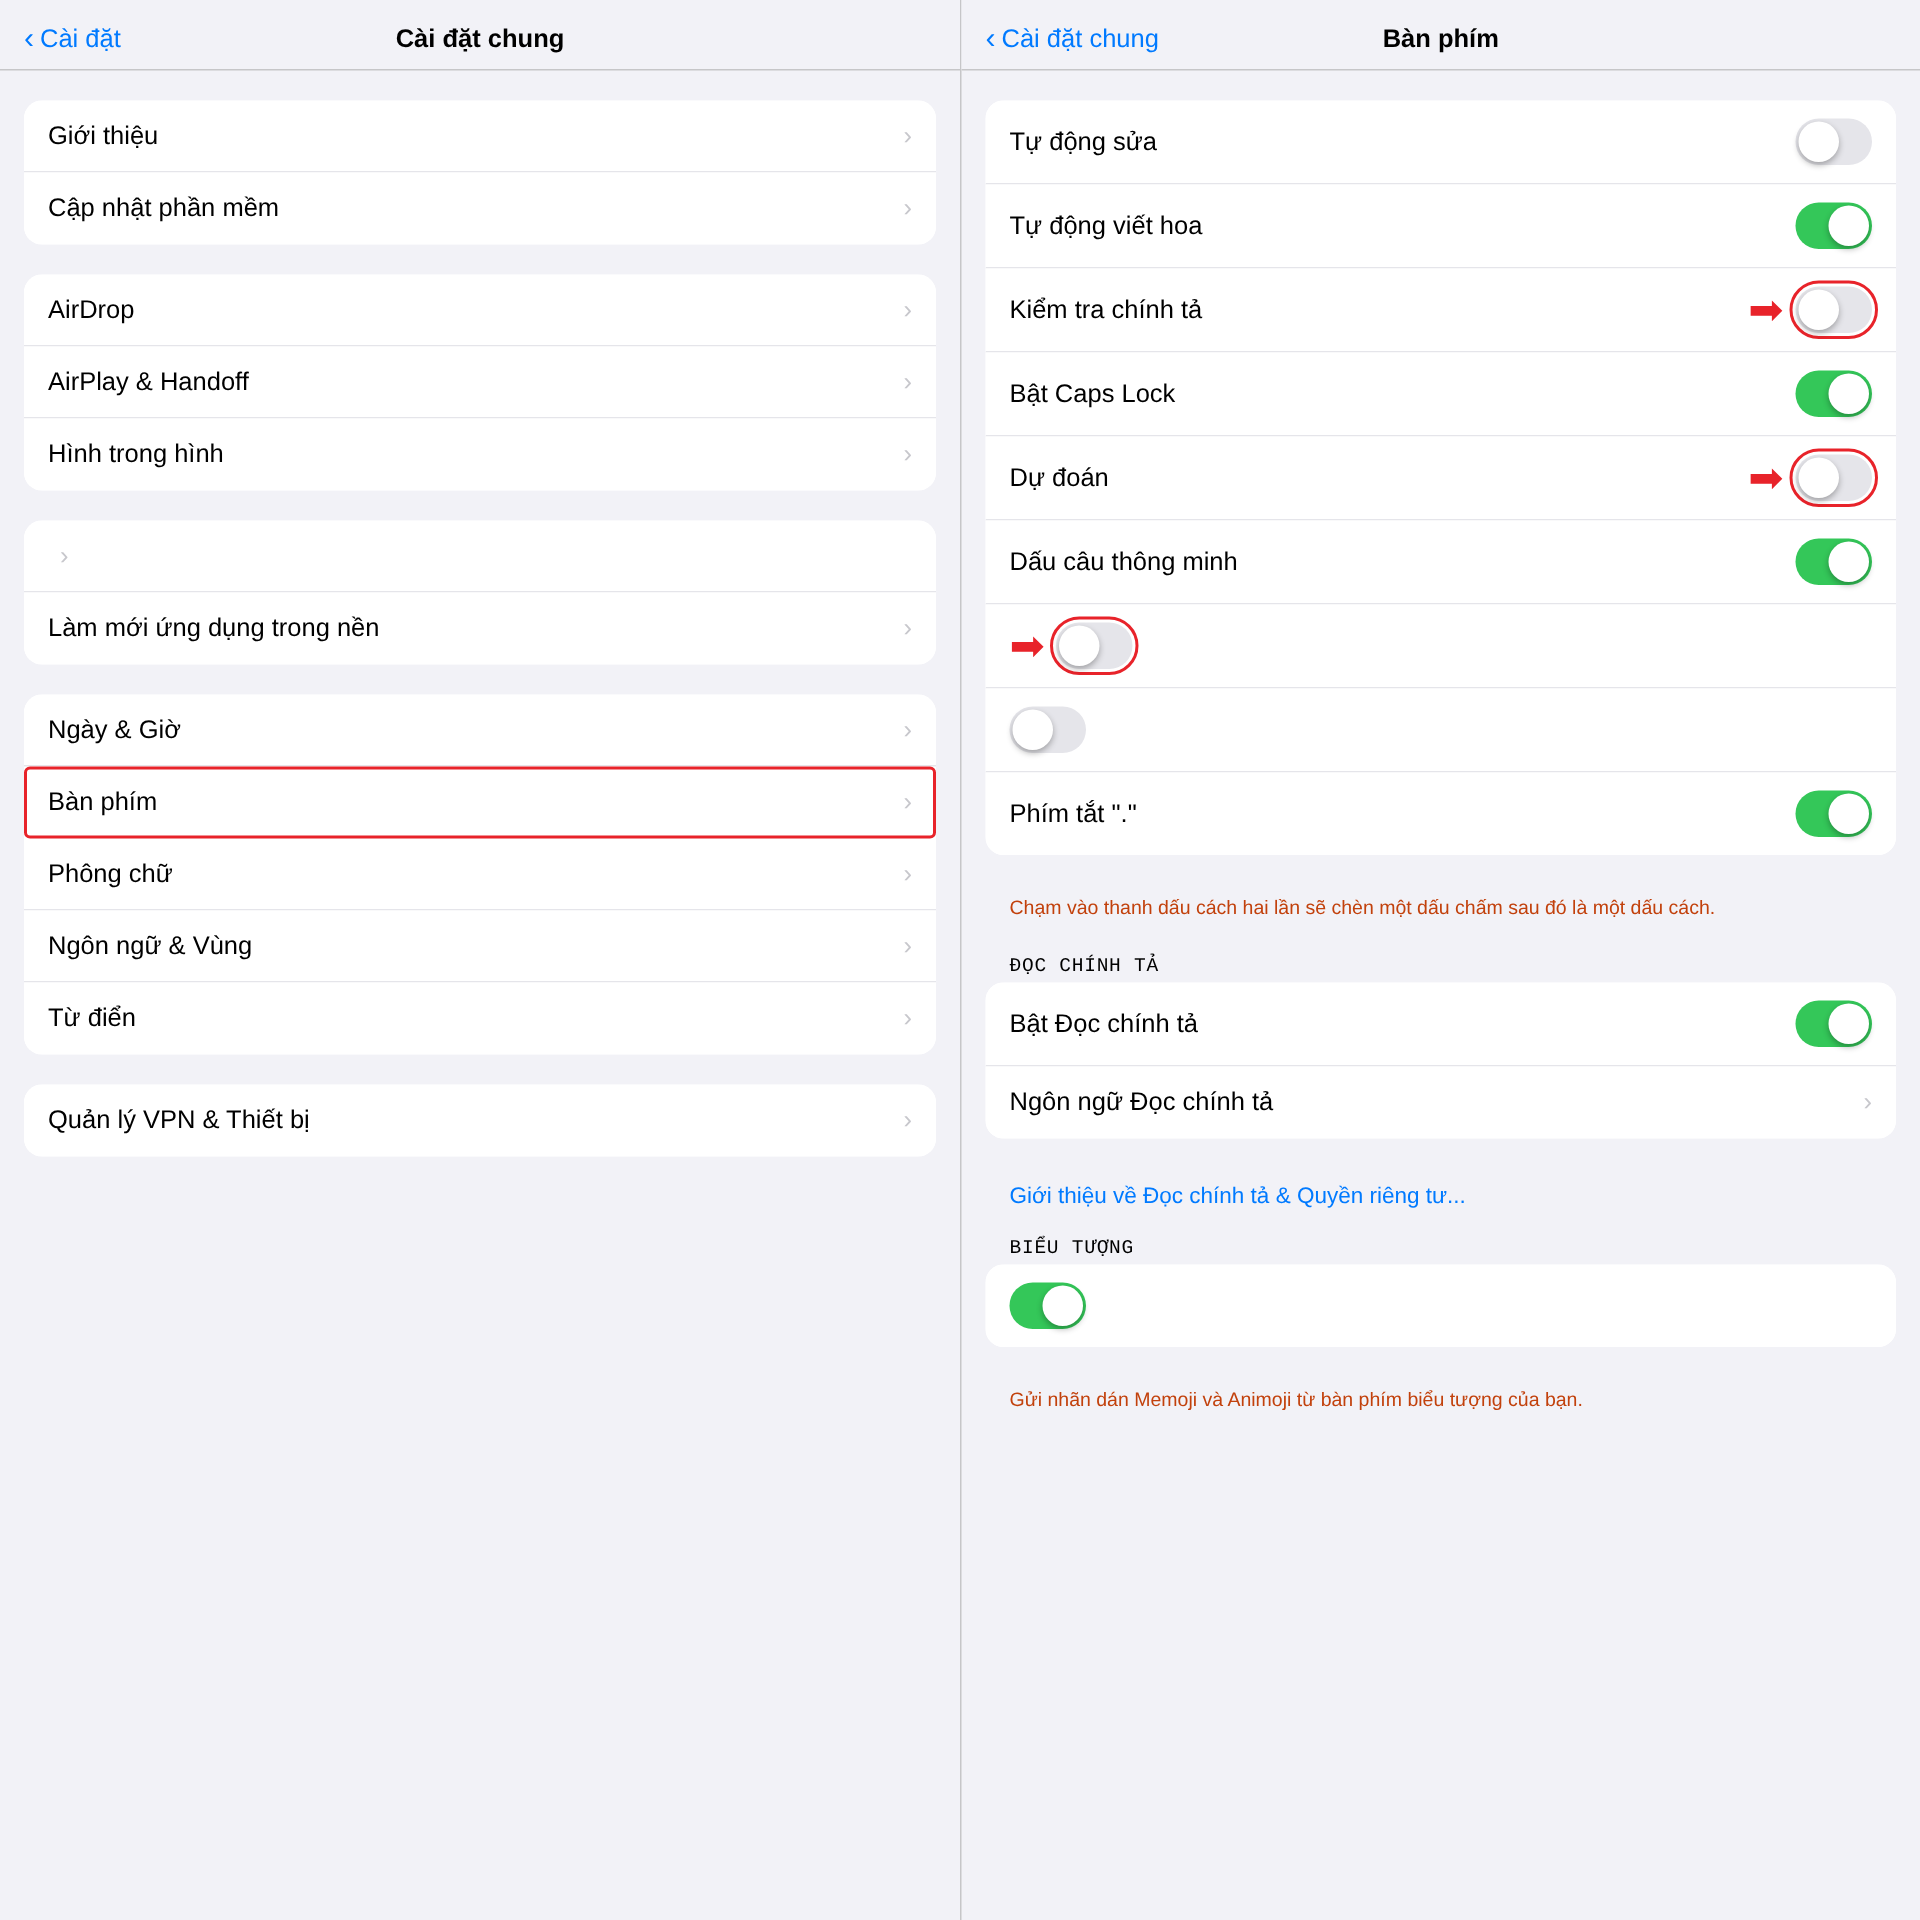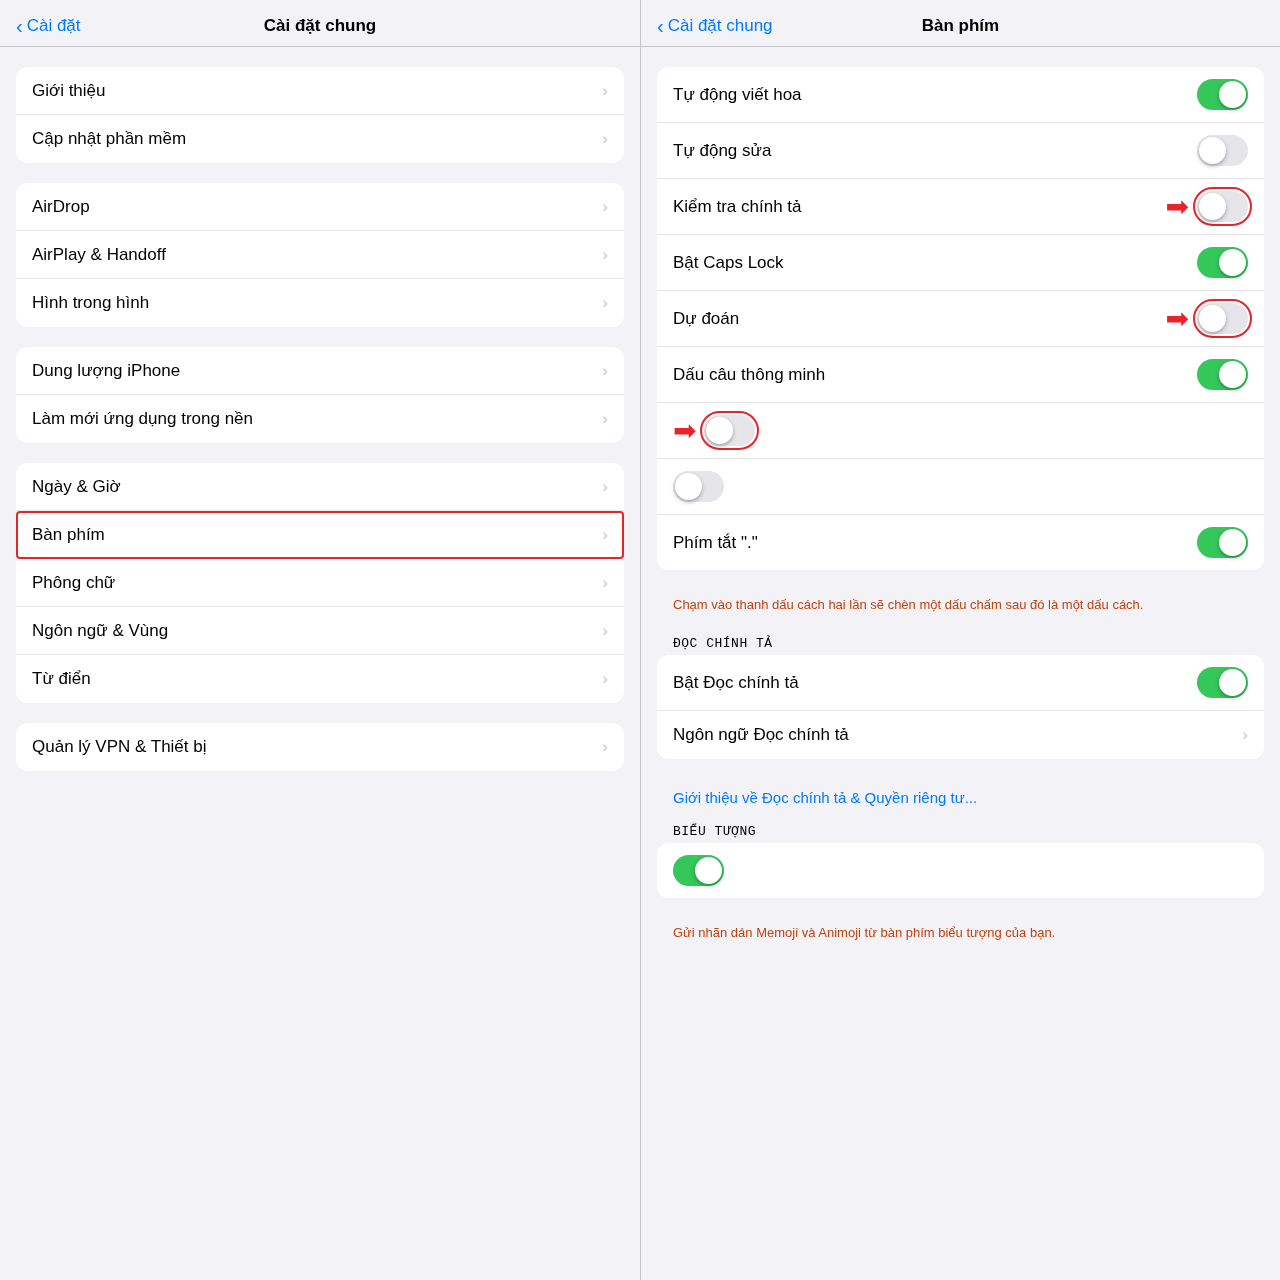--- a/index.html
+++ b/index.html
@@ -208,21 +208,20 @@
         <span class="settings-row-chevron">›</span>
       </div>
       <div class="settings-row">
         <span class="settings-row-label">Hình trong hình</span>
         <span class="settings-row-chevron">›</span>
       </div>
     </div>
 
     <div class="settings-group">
       <div class="settings-row">
-        <span class="settings-row-label">Dung lượng iPhone</span>
         <span class="settings-row-chevron">›</span>
       </div>
       <div class="settings-row">
         <span class="settings-row-label">Làm mới ứng dụng trong nền</span>
         <span class="settings-row-chevron">›</span>
       </div>
     </div>
 
     <div class="settings-group">
       <div class="settings-row">
@@ -262,29 +261,29 @@
       <span class="chevron">‹</span>
       <span>Cài đặt chung</span>
     </div>
     <span class="header-title">Bàn phím</span>
   </div>
   <div class="scroll-content">
 
     <div class="settings-group">
 
       <div class="settings-row">
-        <span class="settings-row-label">Tự động viết hoa</span>
-        <div class="toggle on">
-          <div class="toggle-knob"></div>
-        </div>
-      </div>
-
-      <div class="settings-row">
         <span class="settings-row-label">Tự động sửa</span>
         <div class="toggle off">
+          <div class="toggle-knob"></div>
+        </div>
+      </div>
+
+      <div class="settings-row">
+        <span class="settings-row-label">Tự động viết hoa</span>
+        <div class="toggle on">
           <div class="toggle-knob"></div>
         </div>
       </div>
 
       <div class="settings-row">
         <span class="settings-row-label">Kiểm tra chính tả</span>
         <span class="red-arrow">➡</span>
         <div class="toggle off highlighted-toggle">
           <div class="toggle-knob"></div>
         </div>

